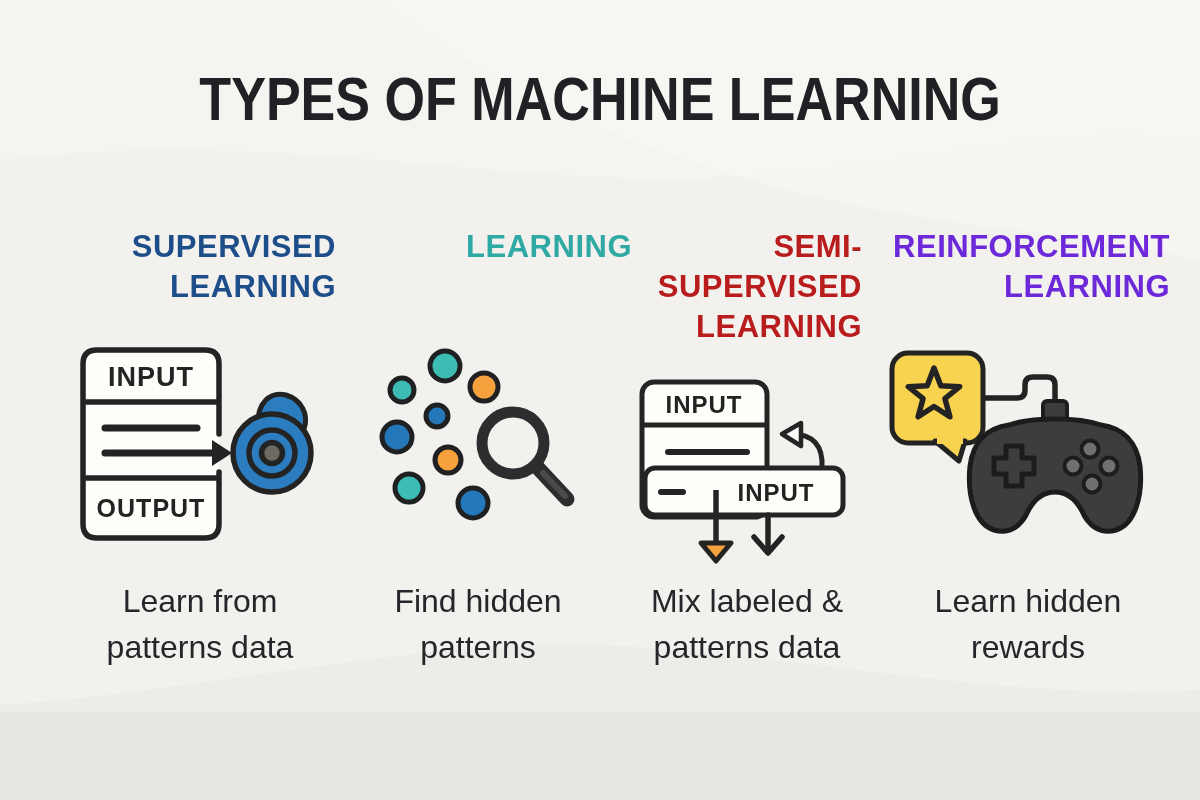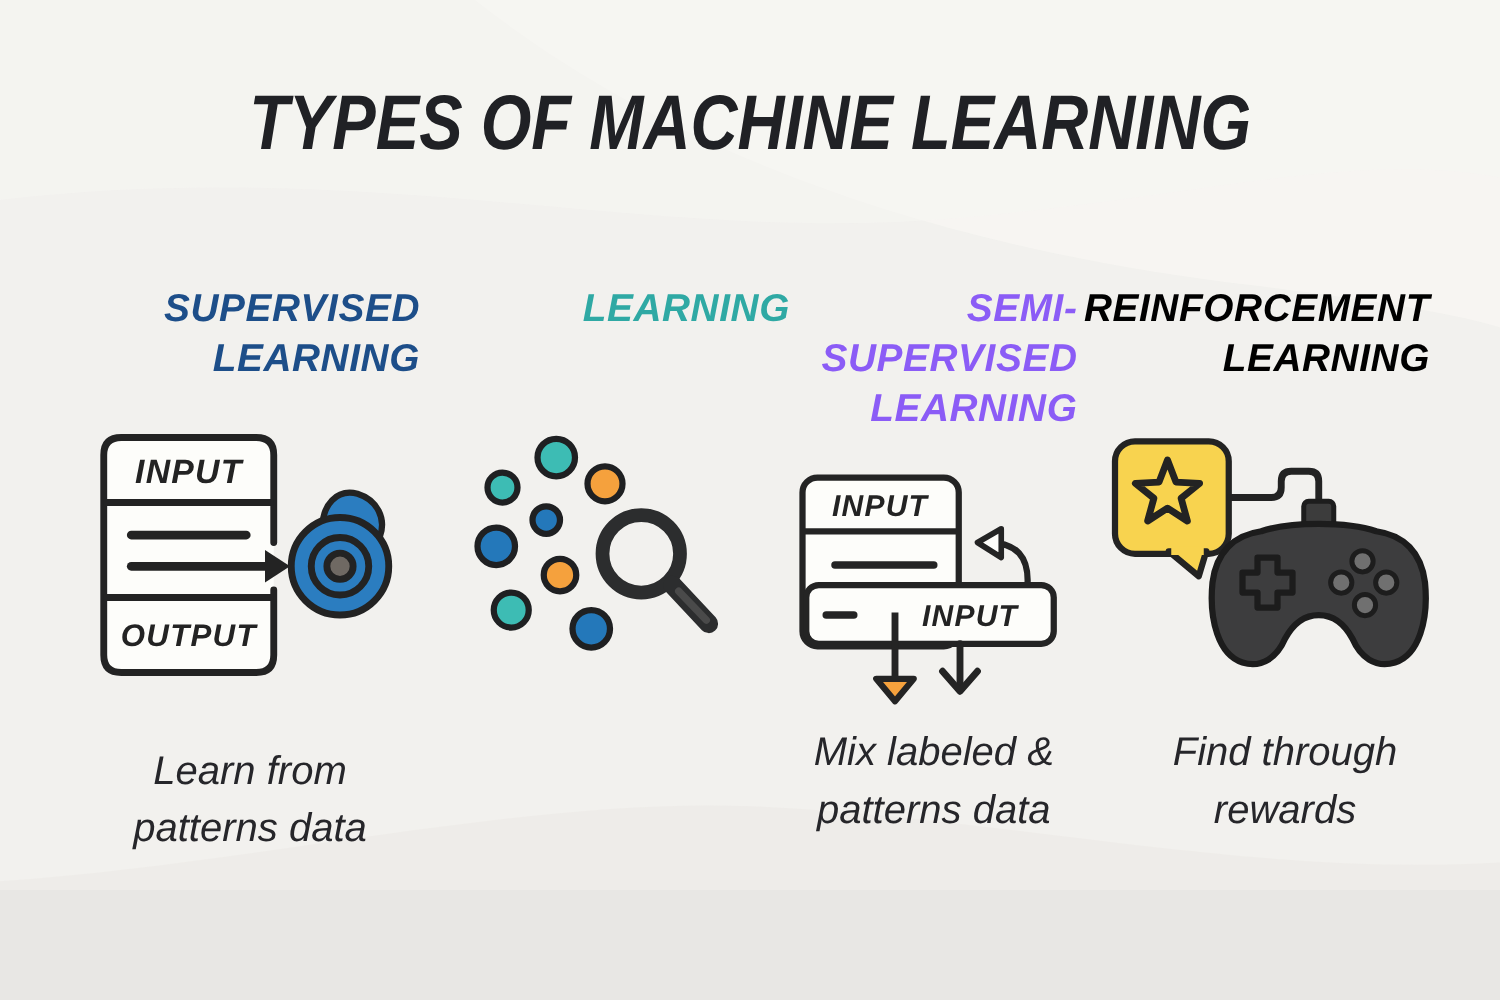--- a/index.html
+++ b/index.html
@@ -1,32 +1,32 @@
 <!DOCTYPE html>
 <html><head>
 <meta charset="utf-8">
 <style>
   html,body{margin:0;padding:0;background:#e8e7e4;}
   .canvas{position:relative;width:1200px;height:712px;overflow:hidden;
-    background:#f2f1ee;font-family:"Liberation Sans",sans-serif;font-style:italic;}
+    background:#f2f1ee;font-family:"Liberation Sans",sans-serif;}
   .bg{position:absolute;inset:0;}
   .title{position:absolute;top:68px;left:0;width:1200px;text-align:center;
     font-size:62px;font-weight:800;color:#202125;line-height:62px;white-space:nowrap;}
   .title span{display:inline-block;transform:scaleX(.84);transform-origin:center;letter-spacing:0px;}
   .heading{position:absolute;top:227px;text-align:right;font-weight:800;
     font-size:31px;line-height:40px;letter-spacing:.5px;}
   .heading span{display:block;}
   .c1{left:36px;width:300px;color:#1d4e89;}
   .c2{left:332px;width:300px;color:#2fa9a4;}
-  .c3{left:612px;width:250px;color:#8b5cf6;}
-  .c4{left:844px;width:300px;color:#000000;}
+  .c3{left:612px;width:250px;color:#b91c1c;}
+  .c4{left:870px;width:300px;color:#6d28d9;}
   .caption{position:absolute;top:578px;width:300px;text-align:center;
     font-size:32px;line-height:46px;color:#26262a;}
   .caption span{display:block;}
-  .cap1{left:50px;margin-top:15px;}.cap2{left:328px;}.cap3{left:597px;}.cap4{left:878px;}
+  .cap1{left:50px;}.cap2{left:328px;}.cap3{left:597px;}.cap4{left:878px;}
   .icon{position:absolute;}
   .icon1{left:75px;top:340px;}
   .icon2{left:375px;top:345px;}
   .icon3{left:635px;top:368px;}
   .icon4{left:885px;top:345px;}
   svg text{font-family:"Liberation Sans",sans-serif;font-weight:bold;fill:#232323;}
 </style>
 </head>
 <body>
 
@@ -132,22 +132,26 @@
         <circle cx="207" cy="139" r="8.5"></circle>
         <circle cx="188" cy="121" r="8.5"></circle>
       </g>
     </g>
   </svg>
 
   <div class="caption cap1">
     <span>Learn from</span>
     <span>patterns data</span>
   </div>
+  <div class="caption cap2">
+    <span>Find hidden</span>
+    <span>patterns</span>
+  </div>
   <div class="caption cap3">
     <span>Mix labeled &amp;</span>
     <span>patterns data</span>
   </div>
   <div class="caption cap4">
-    <span>Find through</span>
+    <span>Learn hidden</span>
     <span>rewards</span>
   </div>
 
 </div>
 
 </body></html>

